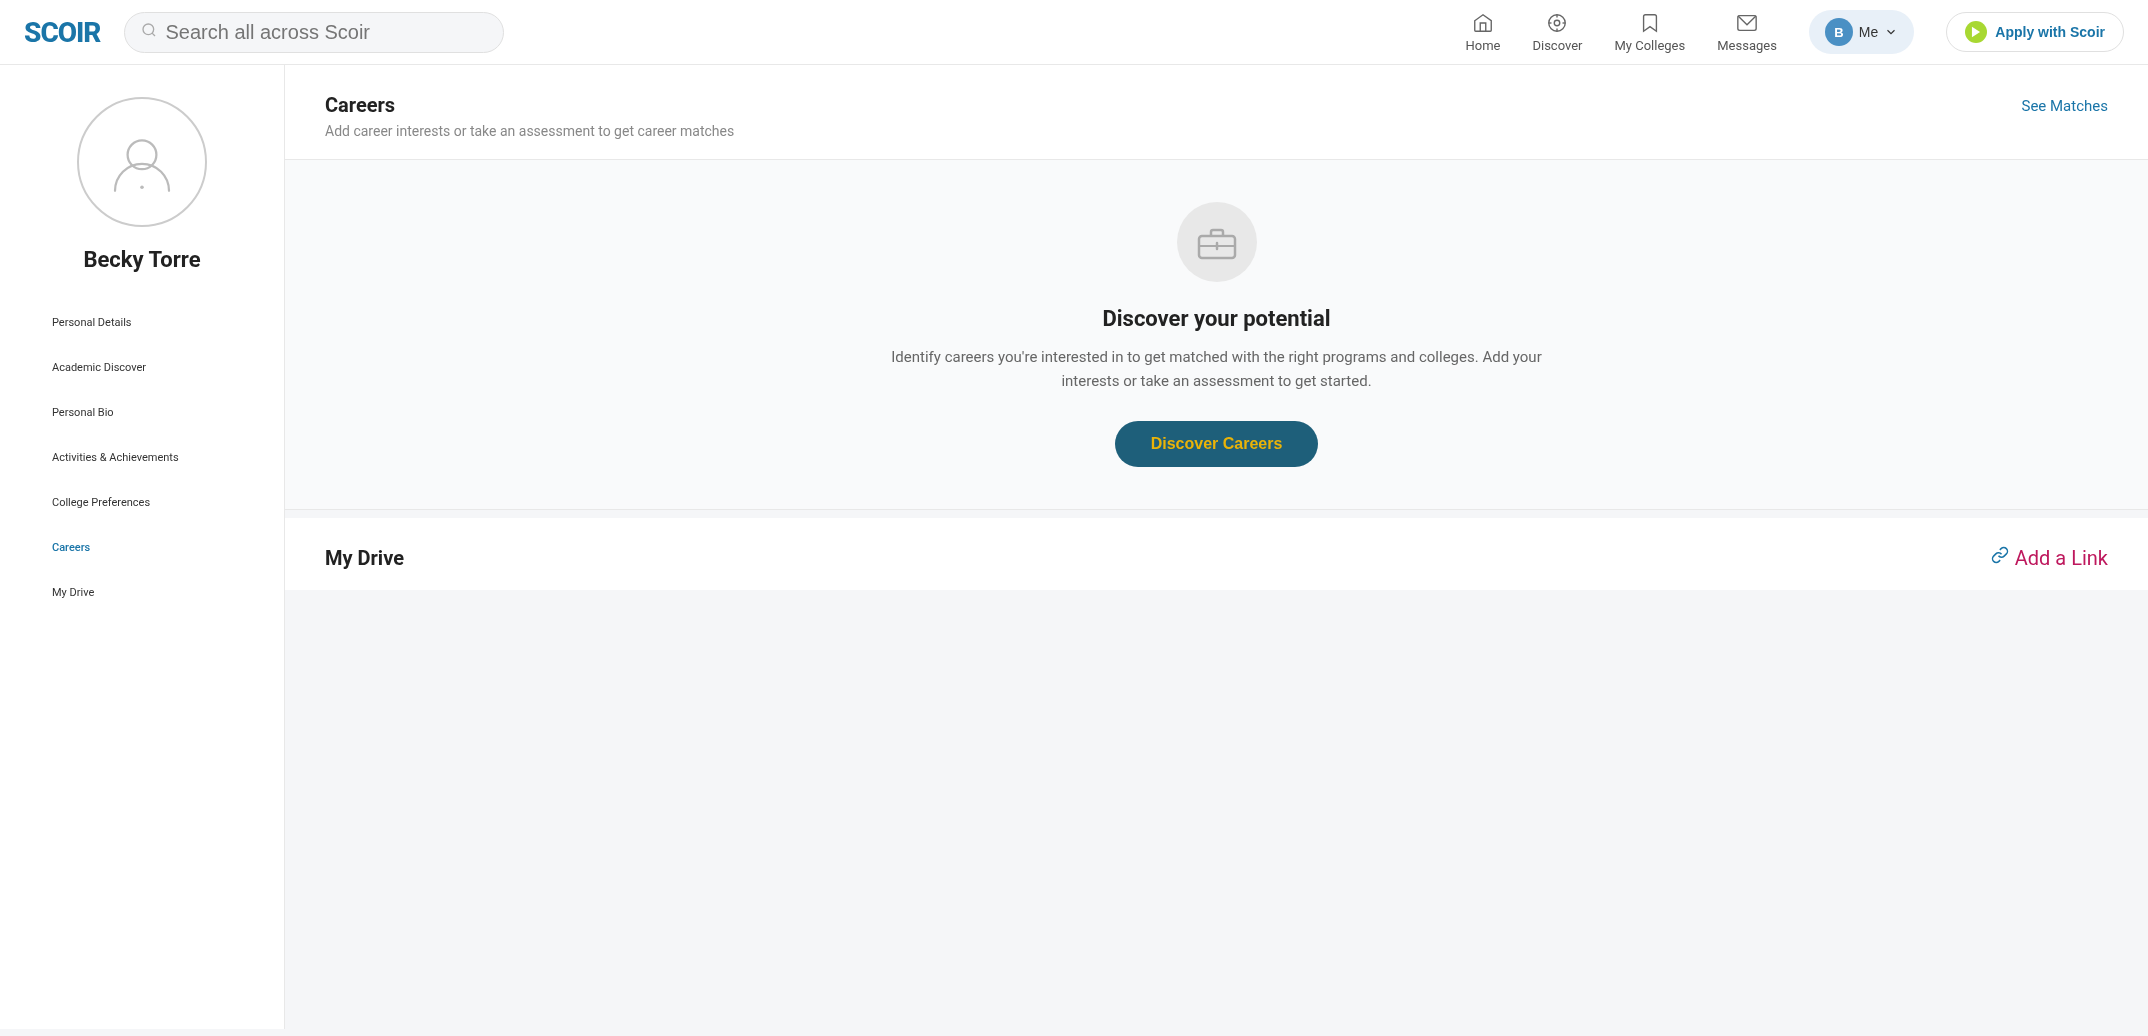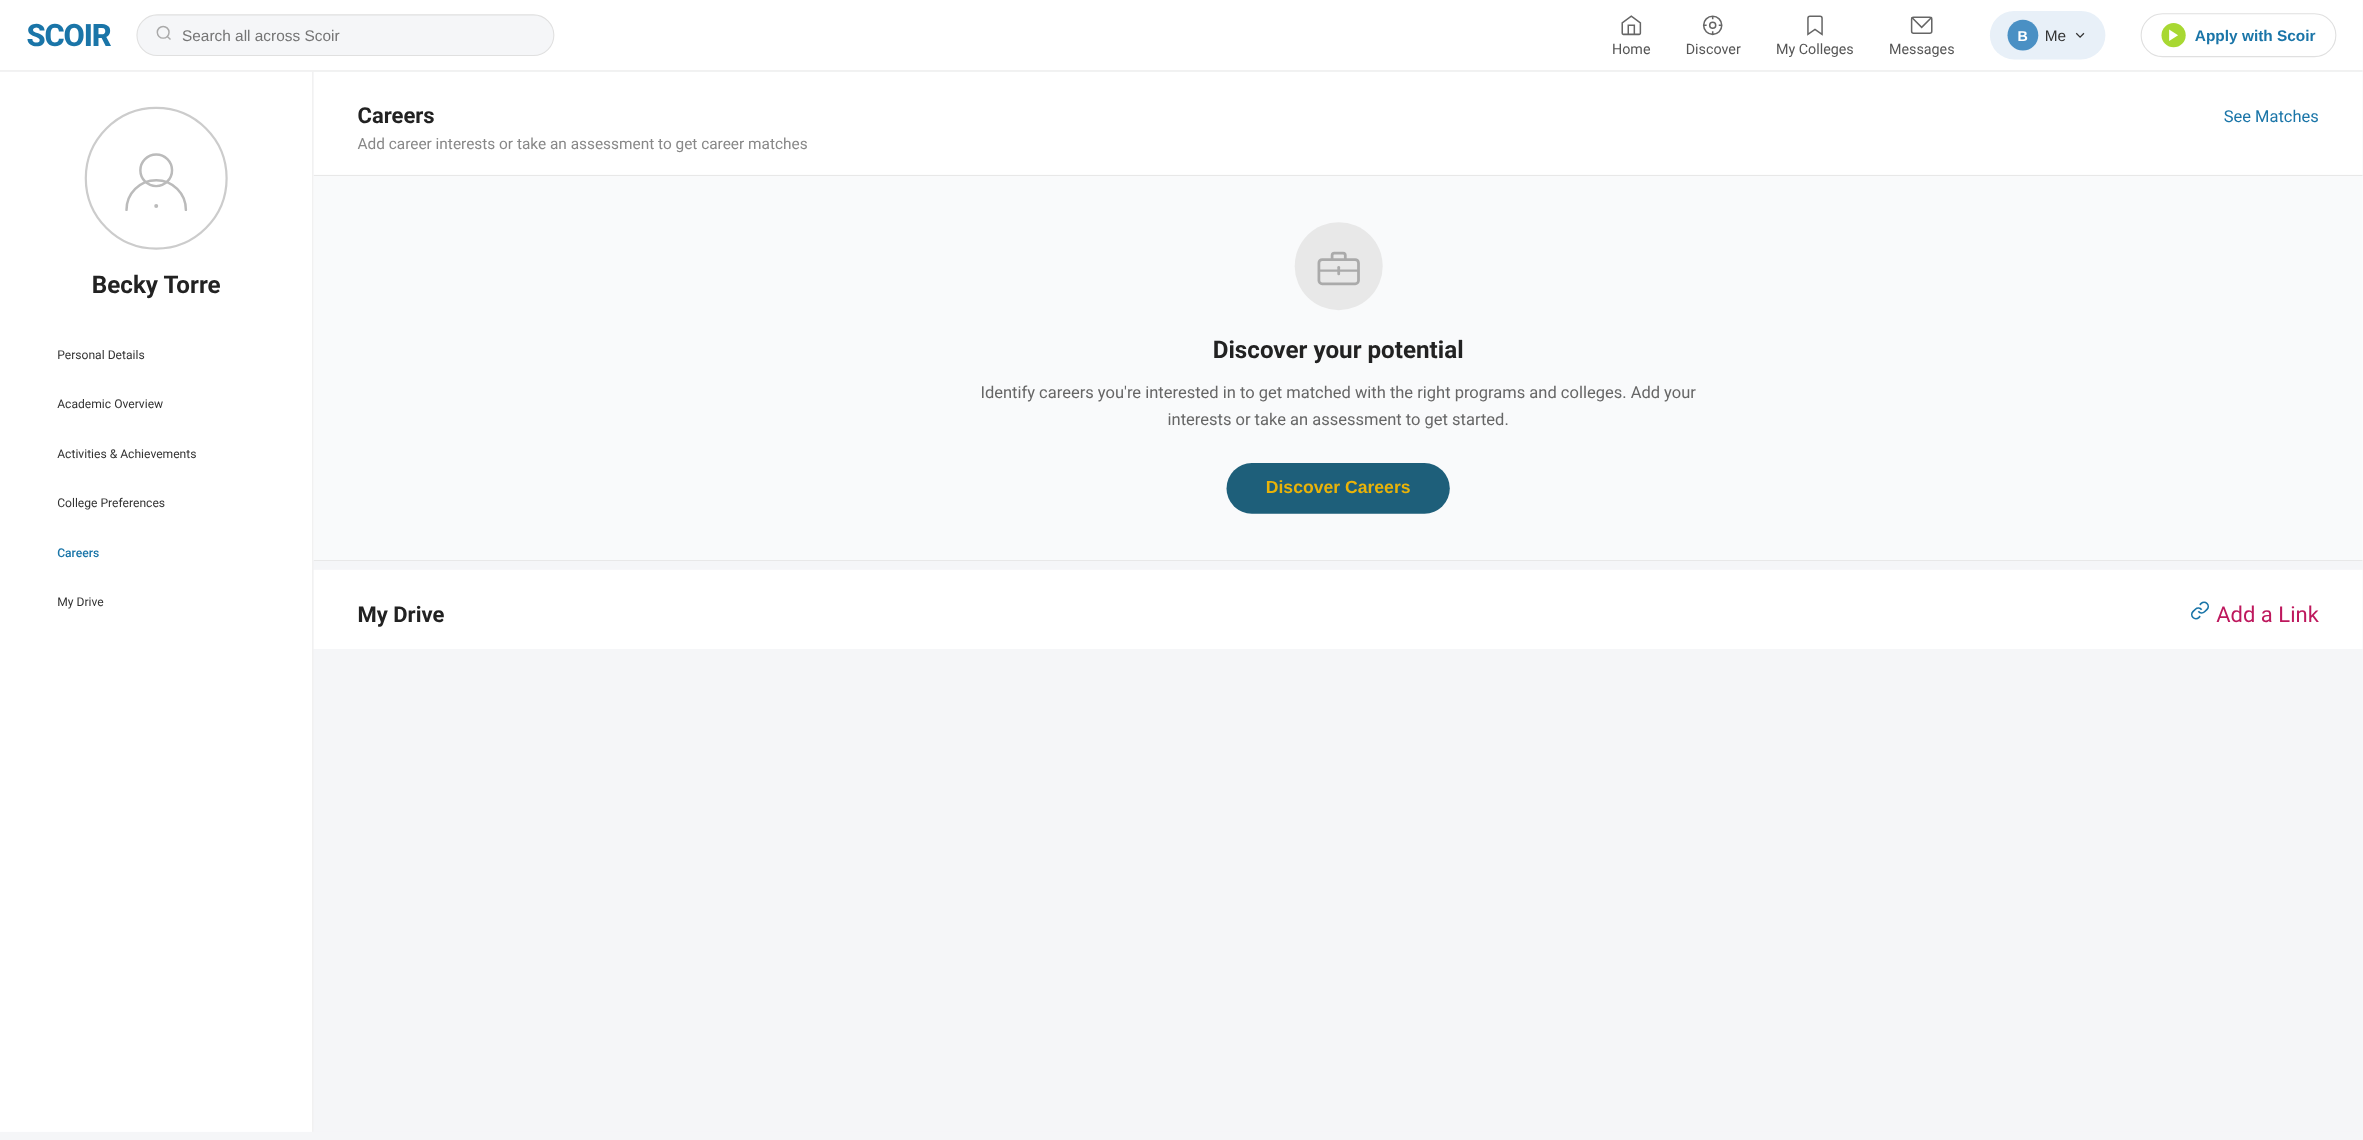--- a/index.html
+++ b/index.html
@@ -32,21 +32,21 @@
       border: 1px solid #e0e0e0;
       border-radius: 24px;
       padding: 8px 16px;
       gap: 8px;
       flex: 0 0 380px;
     }
     .search-bar input {
       border: none;
       background: transparent;
       outline: none;
-      font-size: 14px;
+      font-size: 20px;
       color: #666;
       width: 100%;
     }
     .search-icon-svg { color: #aaa; flex-shrink: 0; }
     .nav-items {
       display: flex;
       align-items: center;
       gap: 32px;
       margin-left: auto;
     }
@@ -351,21 +351,24 @@
         <circle cx="40" cy="68" r="2" fill="#bbb"></circle>
       </svg>
     </div>
     <div class="user-name">Becky Torre</div>
 
     <nav class="sidebar-nav">
       <a class="sidebar-nav-item">
         <span>Personal Details</span>
       </a>
       <a class="sidebar-nav-item">
-        <span>Academic Overview</span>
+        <span>Academic Discover</span>
+      </a>
+      <a class="sidebar-nav-item">
+        <span>Personal Bio</span>
       </a>
       <a class="sidebar-nav-item">
         <span>Activities &amp; Achievements</span>
       </a>
       <a class="sidebar-nav-item">
         <span>College Preferences</span>
       </a>
       <a class="sidebar-nav-item active">
         <span>Careers</span>
       </a>

